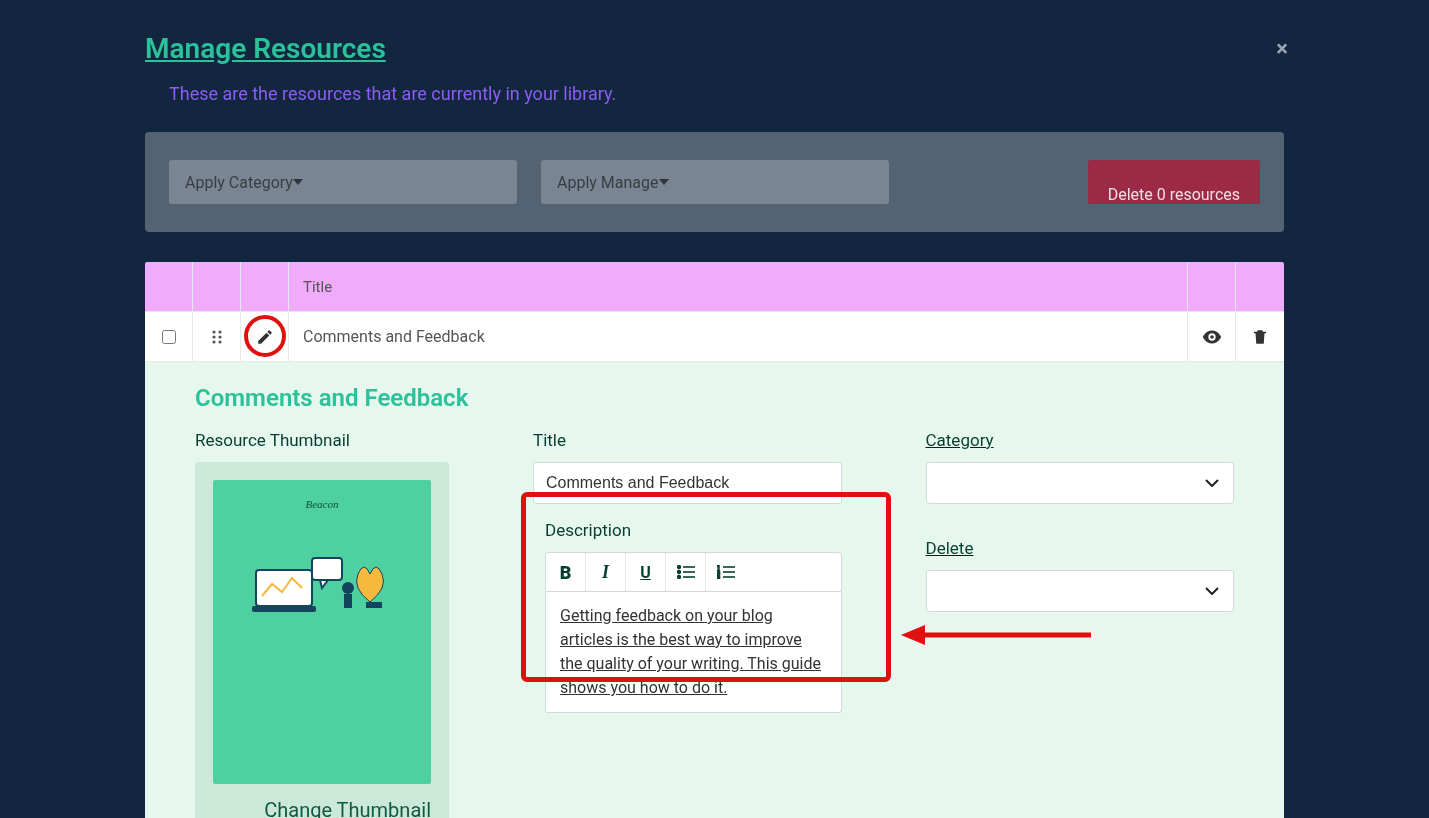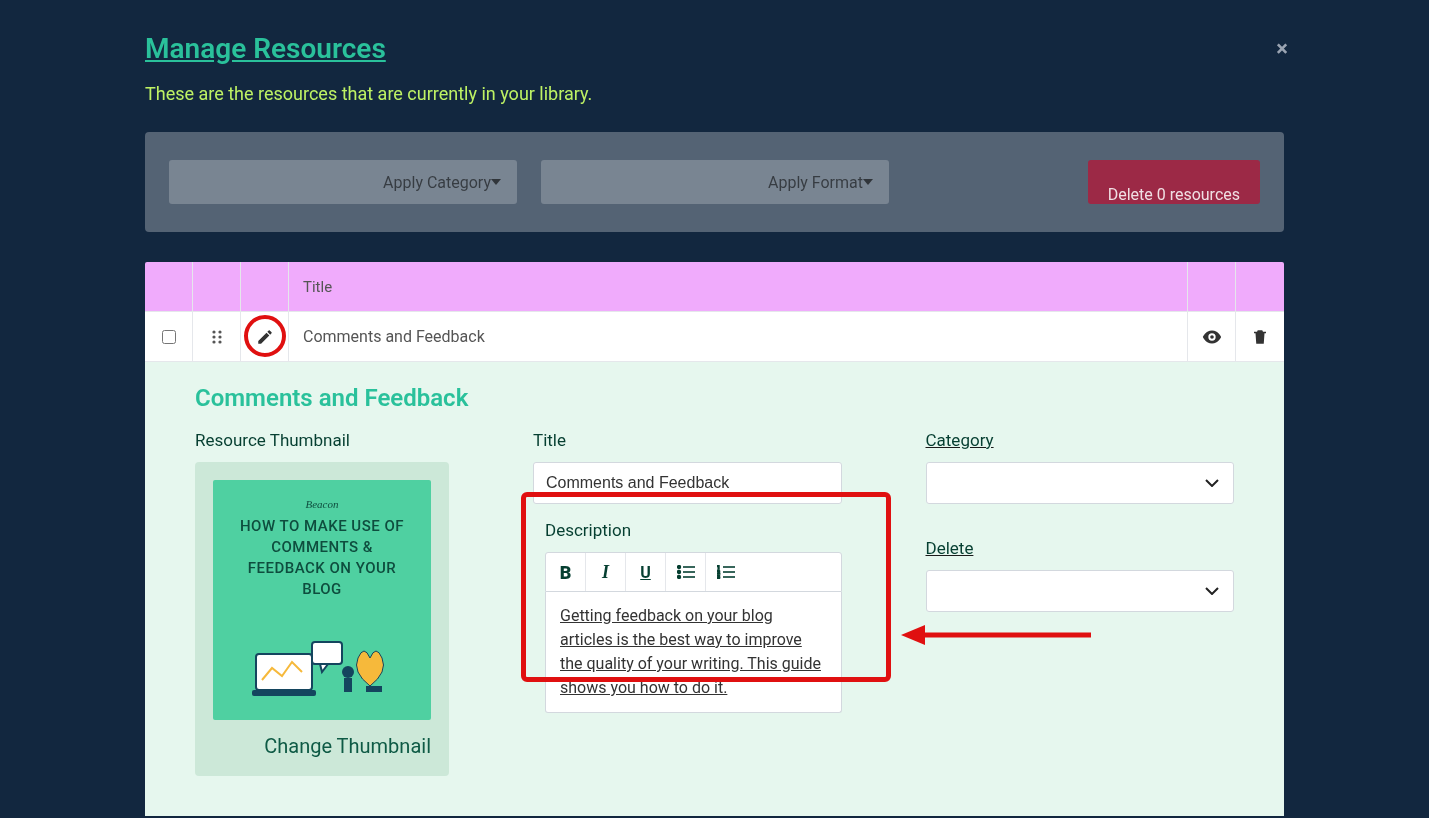--- a/index.html
+++ b/index.html
@@ -19,23 +19,24 @@
     position: relative;
   }
   .modal-title {
     color: #2ac19b;
     font-size: 28px;
     font-weight: 600;
     margin-bottom: 18px;
     text-decoration: underline;
   }
   .modal-sub {
-    color: #bef264;
+    color: #8b5cf6;
     font-size: 18px;
     margin-bottom: 28px;
+    margin-left: 24px;
   }
   .close-btn {
     position: absolute;
     top: 4px;
     right: -4px;
     color: #9aa4b2;
     font-size: 22px;
     font-weight: bold;
     cursor: pointer;
   }
@@ -50,21 +51,21 @@
   }
   .select-wrap {
     background: rgba(255,255,255,0.22);
     color: rgba(0,0,0,0.55);
     font-size: 16px;
     border-radius: 3px;
     height: 44px;
     width: 348px;
     display: flex;
     align-items: center;
-    justify-content: flex-end;
+    justify-content: flex-start;
     padding: 0 16px;
     cursor: pointer;
   }
   .chevron {
     width: 0;
     height: 0;
     border-left: 5px solid transparent;
     border-right: 5px solid transparent;
     border-top: 6px solid rgba(0,0,0,0.6);
   }
@@ -141,21 +142,21 @@
   }
   .thumb-box {
     background: #cce8d8;
     border-radius: 4px;
     padding: 18px;
     width: 254px;
   }
   .thumb-img {
     background: #4fd0a1;
     width: 100%;
-    height: 240px;
+    height: 304px;
     border-radius: 2px;
     display:flex;
     flex-direction:column;
     align-items:center;
     padding: 18px 24px 10px 24px;
     color: #0e4d3e;
     text-align:center;
     position: relative;
   }
   .thumb-brand { font-size:11px; font-style:italic; color:#0e4d3e; margin-bottom:6px; font-family: Georgia, serif; }
@@ -239,21 +240,21 @@
     <div class="close-btn">×</div>
     <div class="modal-sub">These are the resources that are currently in your library.</div>
   </div>
 
   <div class="filter-bar">
     <div class="select-wrap">
       <span>Apply Category</span>
       <span class="chevron"></span>
     </div>
     <div class="select-wrap">
-      <span>Apply Format</span>
+      <span>Apply Manage</span>
       <span class="chevron"></span>
     </div>
     <div class="flex-spacer"></div>
     <div class="delete-btn">
       <span>Delete 0 resources</span>
     </div>
   </div>
 
   <div class="list">
     <div class="list-header">
@@ -309,21 +310,20 @@
     </div>
 
     <div class="detail">
       <div class="detail-title">Comments and Feedback</div>
       <div class="detail-cols">
         <div class="c-left">
           <div class="label">Resource Thumbnail</div>
           <div class="thumb-box">
             <div class="thumb-img">
               <div class="thumb-brand">Beacon</div>
-              <div class="thumb-headline">HOW TO MAKE USE OF COMMENTS &amp; FEEDBACK ON YOUR BLOG</div>
               <div class="thumb-icons">
                 <svg width="160" height="70" viewBox="0 0 160 70">
                   <rect x="14" y="26" width="56" height="36" rx="3" fill="#fff" stroke="#14455e" stroke-width="2"></rect>
                   <rect x="10" y="62" width="64" height="6" rx="2" fill="#14455e"></rect>
                   <polyline points="20,52 30,40 40,48 50,34 60,44" fill="none" stroke="#f6b93b" stroke-width="2"></polyline>
                   <rect x="70" y="14" width="30" height="22" rx="3" fill="#fff" stroke="#14455e" stroke-width="2"></rect>
                   <polygon points="78,36 86,36 80,44" fill="#fff" stroke="#14455e" stroke-width="2"></polygon>
                   <circle cx="106" cy="44" r="6" fill="#14455e"></circle>
                   <rect x="102" y="50" width="8" height="14" fill="#14455e"></rect>
                   <path d="M128 30 q6 -14 12 0 q6 14 -12 28 q-18 -14 -12 -28 q6 -14 12 0" fill="#f6b93b" stroke="#14455e" stroke-width="1"></path>

